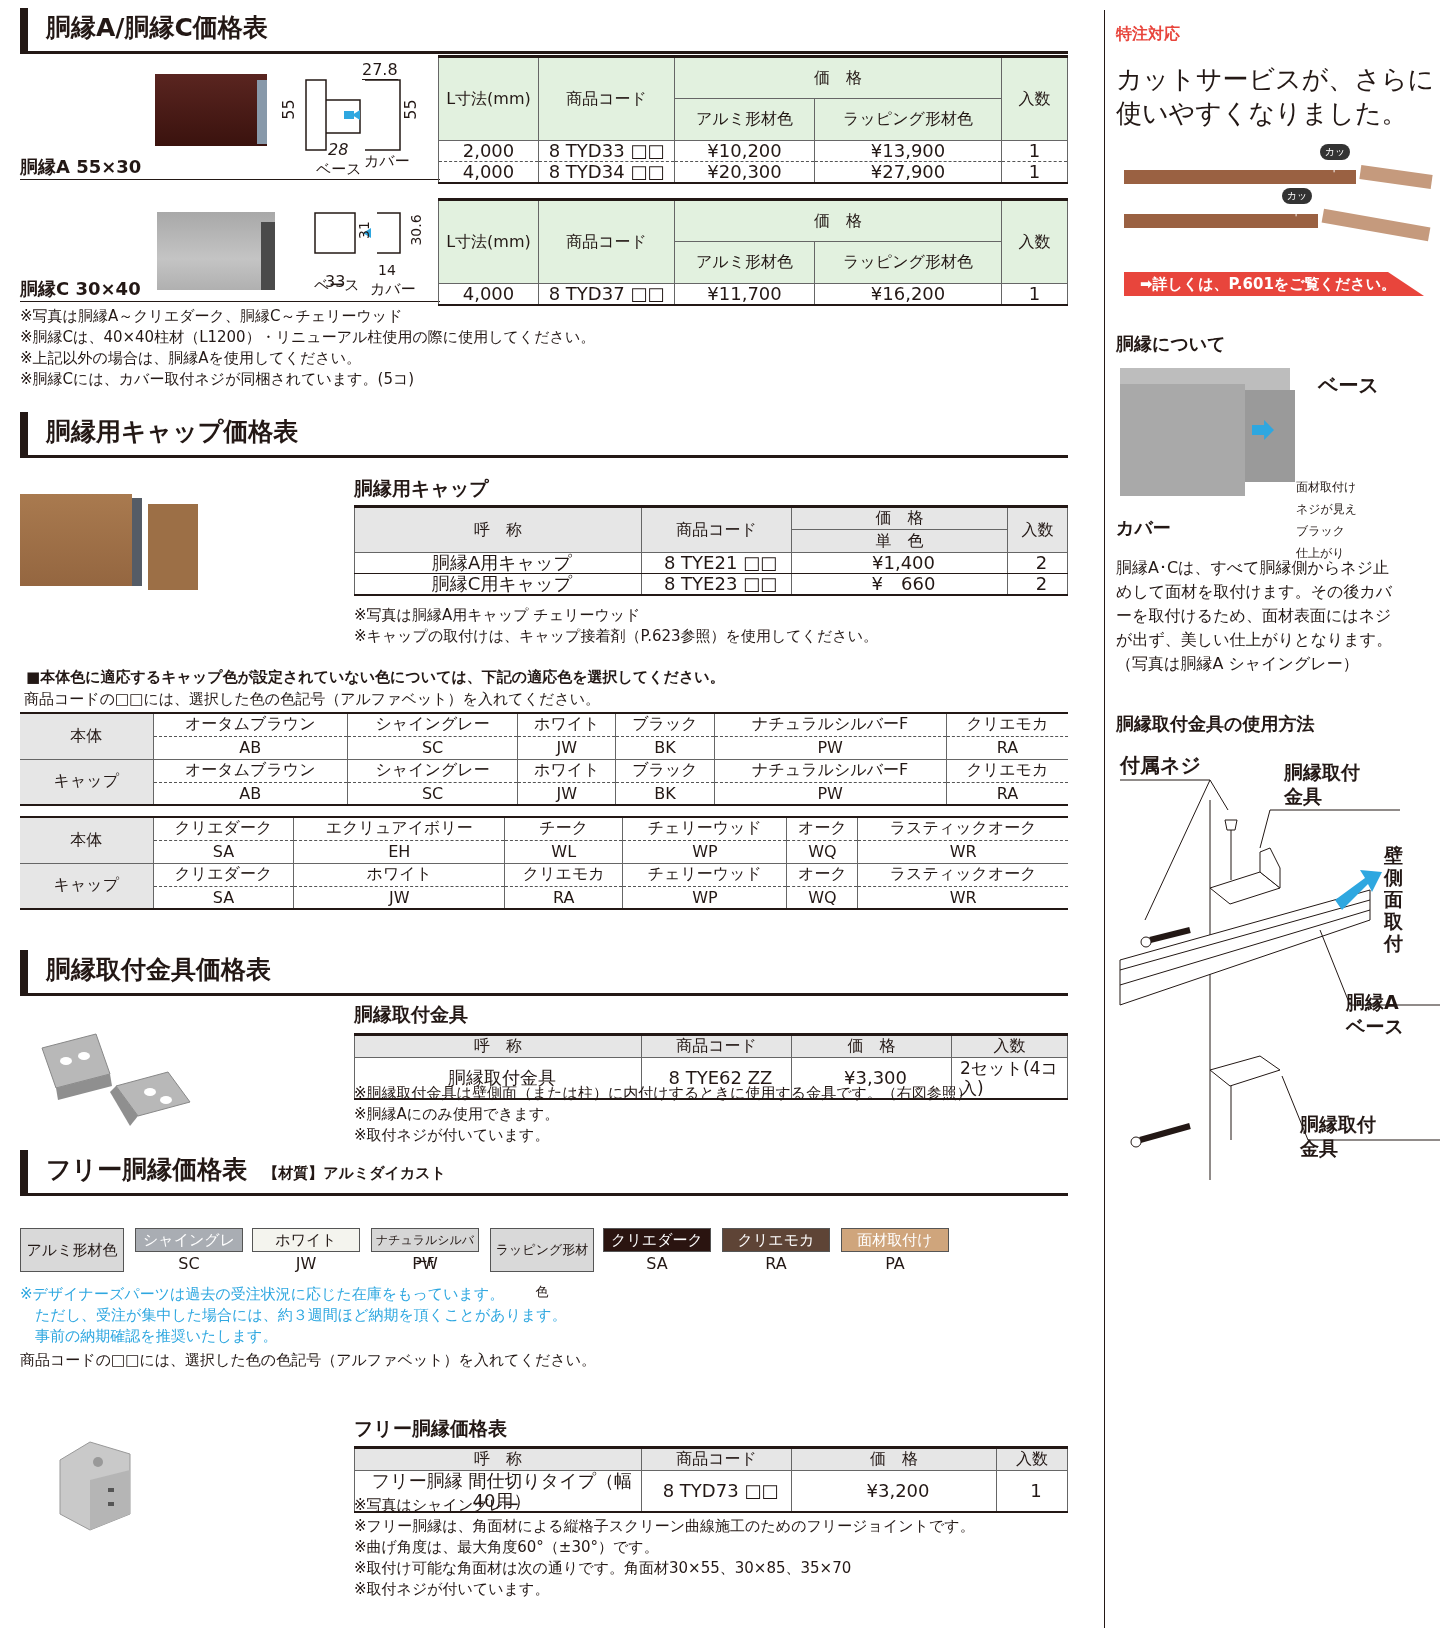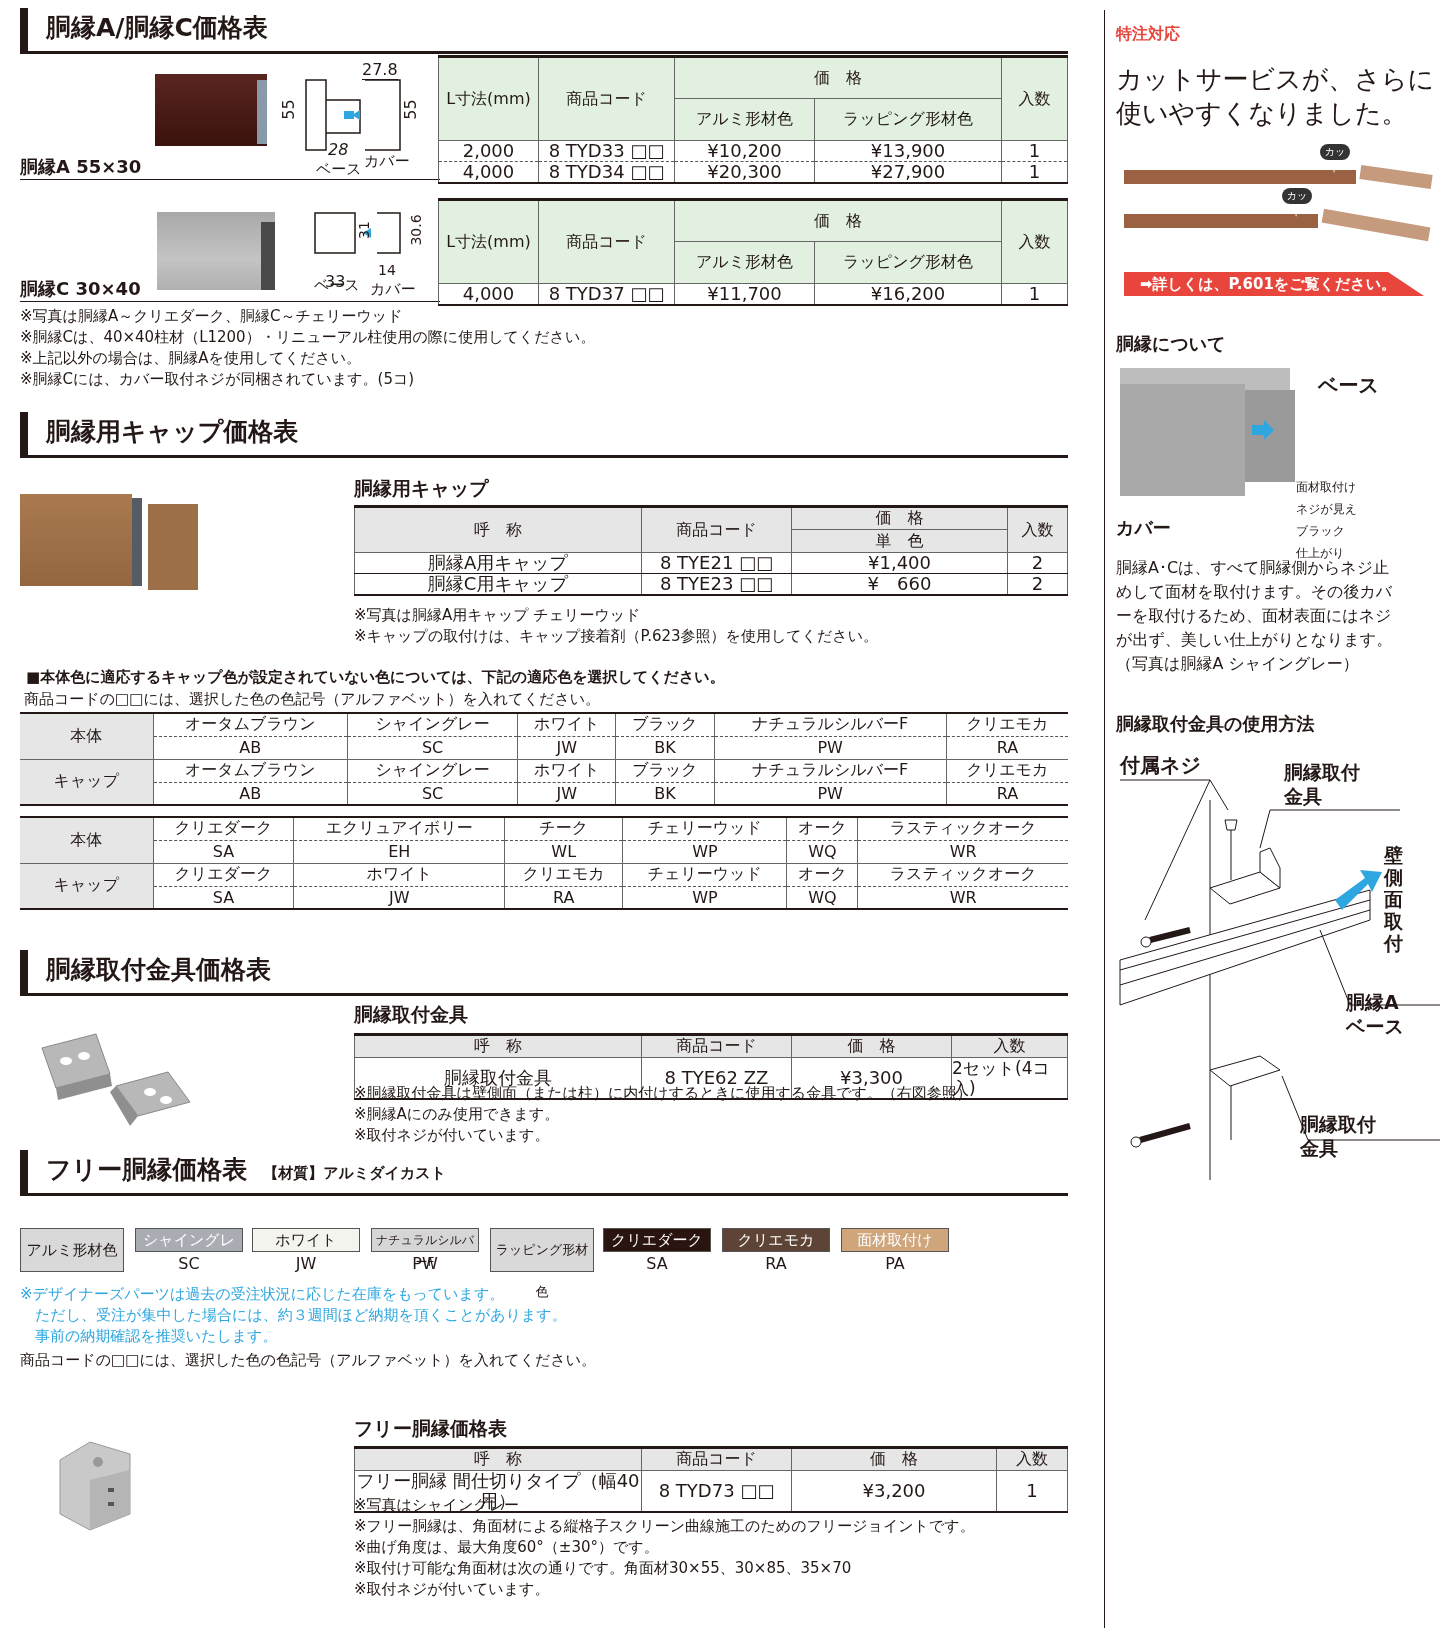--- a/index.html
+++ b/index.html
@@ -13,21 +13,21 @@
   .sub-title { font-size: 19px; font-weight: bold; }
   
   .ptable { position: absolute; left: 438px; width: 630px; border-top: 3px solid #231815; }
   .ptable th { background: #e2f1df; border: 1px solid #666; font-size: 16px; height: 42px; }
   .ptable td { border-left: 1px solid #666; border-right: 1px solid #666; height: 20px; font-size: 18px; line-height: 20px; margin-top: 48px; }
   .ptable tr.dash td { border-bottom: 1px dashed #555; }
   .ptable tr.last td { border-bottom: 2px solid #231815; }
   
   .gtable { position: absolute; border-top: 3px solid #231815; }
   .gtable th { background: #e6e6e6; border: 1px solid #666; font-size: 16px; }
-  .gtable td { border-left: 1px solid #666; border-right: 1px solid #666; border-bottom: 1px solid #231815; font-size: 18px; line-height: 20px; }
+  .gtable td { border-left: 1px solid #666; border-right: 1px solid #666; border-bottom: 1px solid #231815; font-size: 18px; line-height: 20px; padding-left: 8px; }
   .gtable tr.last td { border-bottom: 2px solid #231815; }
   
   .ctable { position: absolute; left: 20px; width: 1048px; border-top: 2px solid #231815; border-bottom: 2px solid #231815; }
   .ctable th { background: #e6e6e6; width: 133px; font-size: 16px; border-bottom: 1px solid #666; border-right: 1px solid #666; }
   .ctable td { font-size: 16px; height: 23px; border-right: 1px solid #666; }
   .ctable td:last-child { border-right: none; }
   .ctable tr.nm td { border-bottom: 1px dashed #555; }
   .ctable tr.cd td { border-bottom: 1px solid #666; }
   .swatch { position: absolute; height: 24px; font-size: 15px; text-align: center; line-height: 22px; border: 1px solid #555; }
   .swcode { position: absolute; font-size: 16px; text-align: center; }

